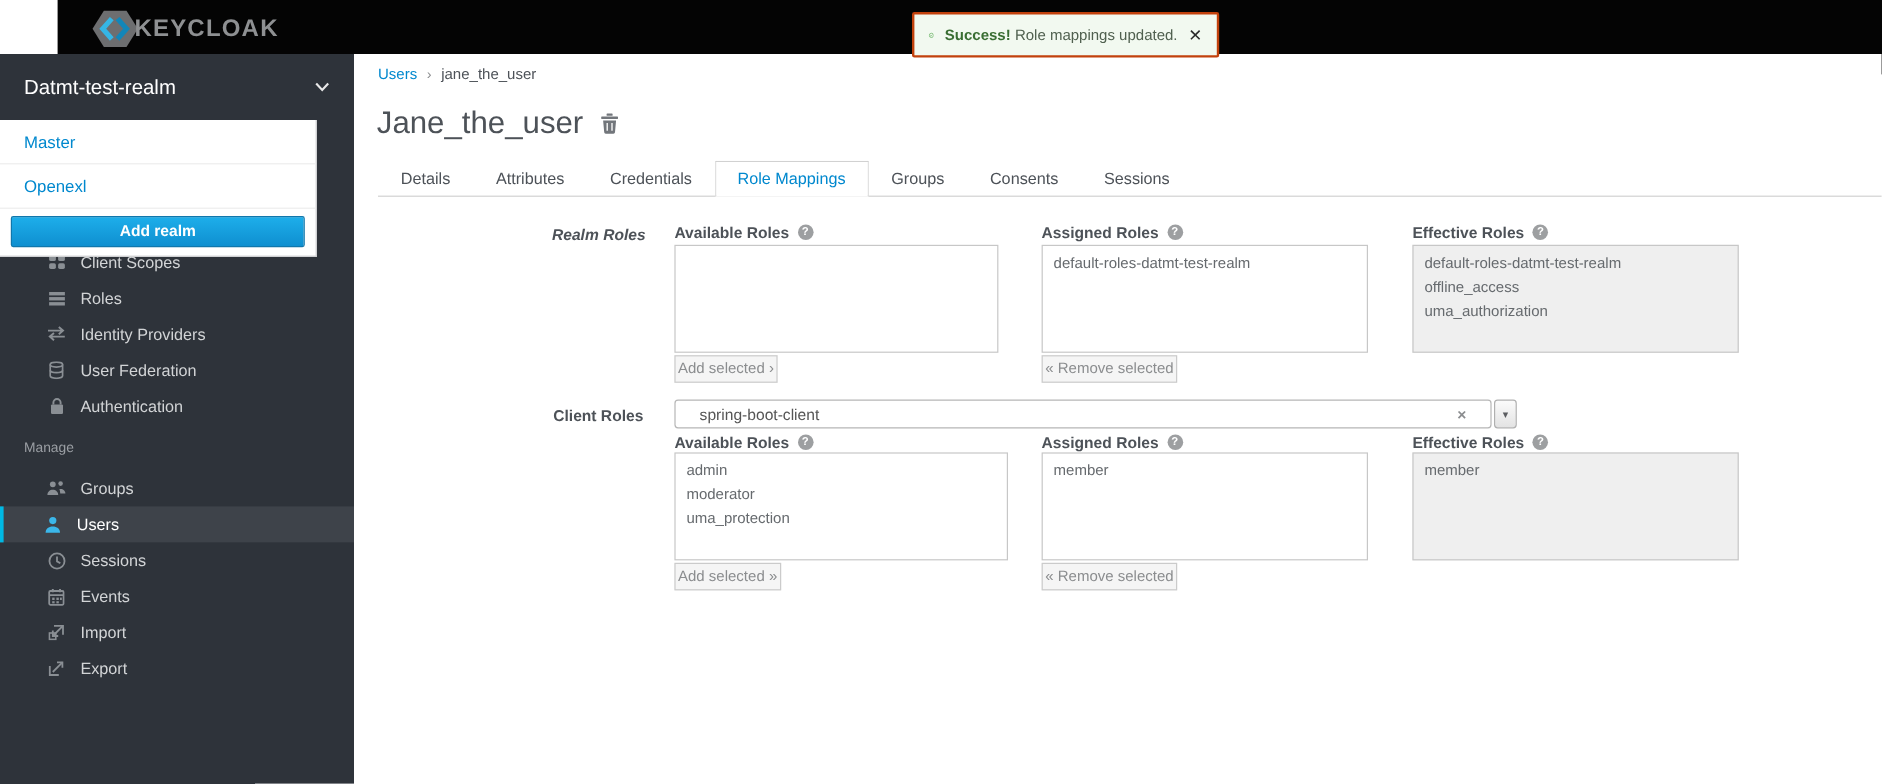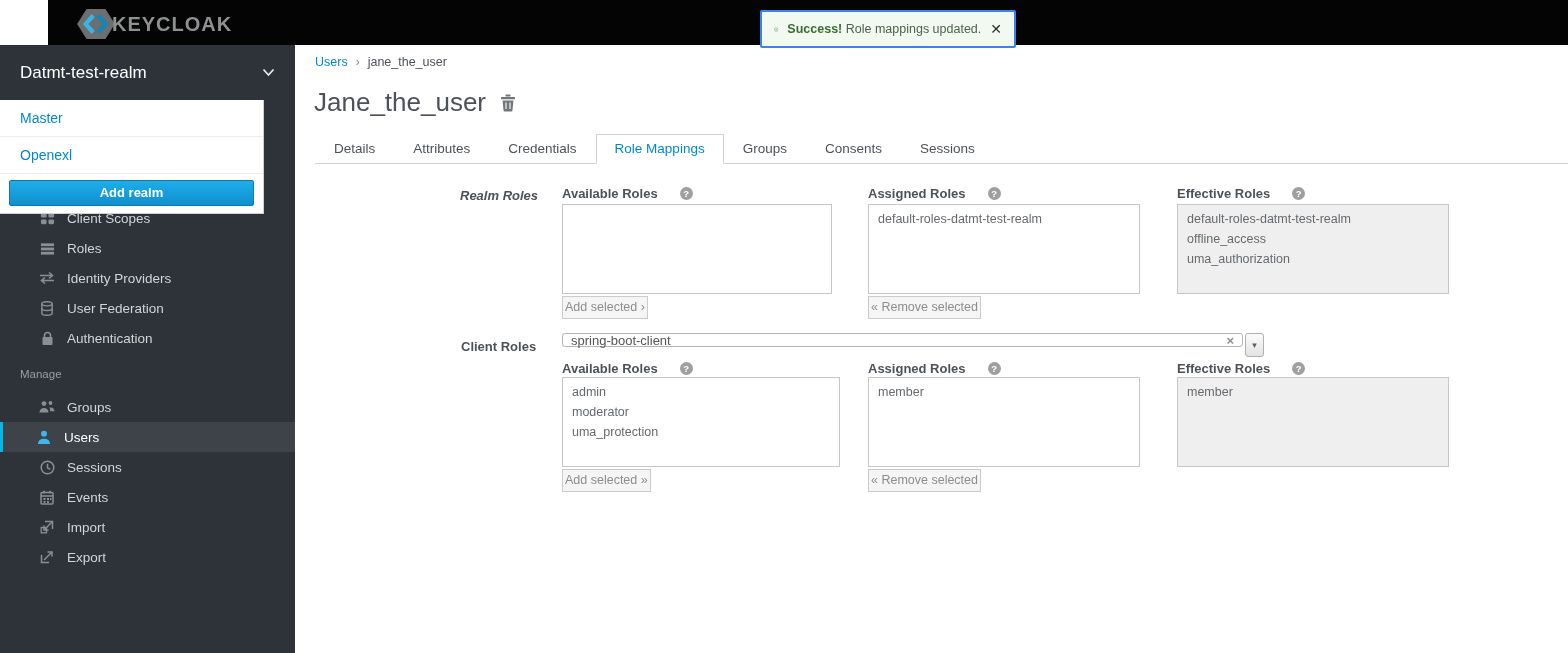--- a/index.html
+++ b/index.html
@@ -6,21 +6,21 @@
   html,body { width:1568px; height:653px; overflow:hidden; background:#fff;
     font-family:"Liberation Sans","DejaVu Sans",sans-serif; }
 
   
   .topbar { position:absolute; left:0; top:0; width:1568px; height:62px; background:#040404;margin-left:48px; }
   .logo { position:absolute; left:28px; top:7px; display:flex; align-items:center; gap:2px; cursor:pointer; }
   .logo-text { color:#8e9092; font-size:20px; font-weight:bold; letter-spacing:1px; margin-left:-6px; }
 
   
   .alert { position:absolute; left:760px; top:10px; width:256px; height:38px;
-    background:#f2f9f0; border:2px solid #3b82f6; border-radius:2px;
+    background:#f2f9f0; border:2px solid #c2410c; border-radius:2px;
     display:flex; align-items:center; padding:0 12px; gap:9px; z-index:50; }
   .alert-text { font-size:12.5px; color:#50604f; white-space:nowrap; }
   .alert-text b { color:#3a6e33; }
   .alert-close { margin-left:auto; font-size:14px; font-weight:bold; color:#2b2b2b; cursor:pointer; line-height:1; }
 
   
   .sidebar { position:absolute; left:0; top:45px; width:295px; height:608px; background:#2e333a; }
   .realm-selector { position:relative; height:55px; display:flex; align-items:center;
     padding:0 20px; cursor:pointer; background:#2e333a; }
   .realm-name { color:#fefefe; font-size:17px; }
@@ -59,35 +59,35 @@
 
   .tabs-wrap { position:absolute; left:20px; top:91px; right:0; border-bottom:1px solid #d1d1d1;
     display:flex; align-items:flex-end; height:28px; }
   .tab { font-size:13.5px; color:#4d5258; padding:6px 18px 7px 18px; cursor:pointer;
     border:1px solid transparent; margin-bottom:-1px; }
   .tab.active { background:#fff; border:1px solid #d1d1d1; border-bottom:1px solid #fff;
     border-radius:1px 1px 0 0; color:#0088ce; }
 
   .form-label { position:absolute; font-size:13px; font-weight:bold; color:#4d5258; }
   .col-header { position:absolute; font-size:13px; font-weight:bold; color:#4d5258;
-    display:flex; align-items:center; gap:22px;text-align:right; }
+    display:flex; align-items:center; gap:7px;text-align:right; }
   .qicon { width:13px; height:13px; border-radius:50%; background:#9d9fa1; color:#fff;
     font-size:9.5px; font-weight:bold; display:inline-flex; align-items:center; justify-content:center; }
 
   .listbox { position:absolute; border:1px solid #c7c7c7; background:#fff; height:90px;
     overflow:hidden; padding-top:4px; }
   .listbox.disabled { background:#efefef; }
   .opt { font-size:12.5px; color:#666a6e; padding:2px 9px; line-height:16px; cursor:default; }
 
   .gbtn { position:absolute; height:23px; background:#f5f5f5; border:1px solid #cbcbcb;
     color:#8b8d8f; font-size:12.5px; padding:0 2px; line-height:21px; cursor:pointer; }
 
-  .select2 { position:absolute; left:267px; width:681px; height:14px; background:#fff;
+  .select2 { position:absolute; left:267px; width:681px; height:24px; background:#fff;
     border:1px solid #b6b6b6; border-radius:3px; display:flex; align-items:center;
-    padding:0 8px; cursor:pointer;text-align:center; }
+    padding:0 20px; cursor:pointer;text-align:center; }
   .select2-text { font-size:13px; color:#555; }
   .select2-clear { margin-left:auto; color:#8b8d8f; font-weight:bold; font-size:13px; cursor:pointer; line-height:1; }
   .select2-arrow { position:absolute; left:950px; width:19px; height:24px; border:1px solid #b0b0b0;
     border-radius:3px; background:linear-gradient(to bottom,#fbfbfb,#e3e3e3);
     display:flex; align-items:center; justify-content:center; cursor:pointer;
     color:#5b5d60; font-size:9px; }
 </style>
 </head>
 <body>
 

